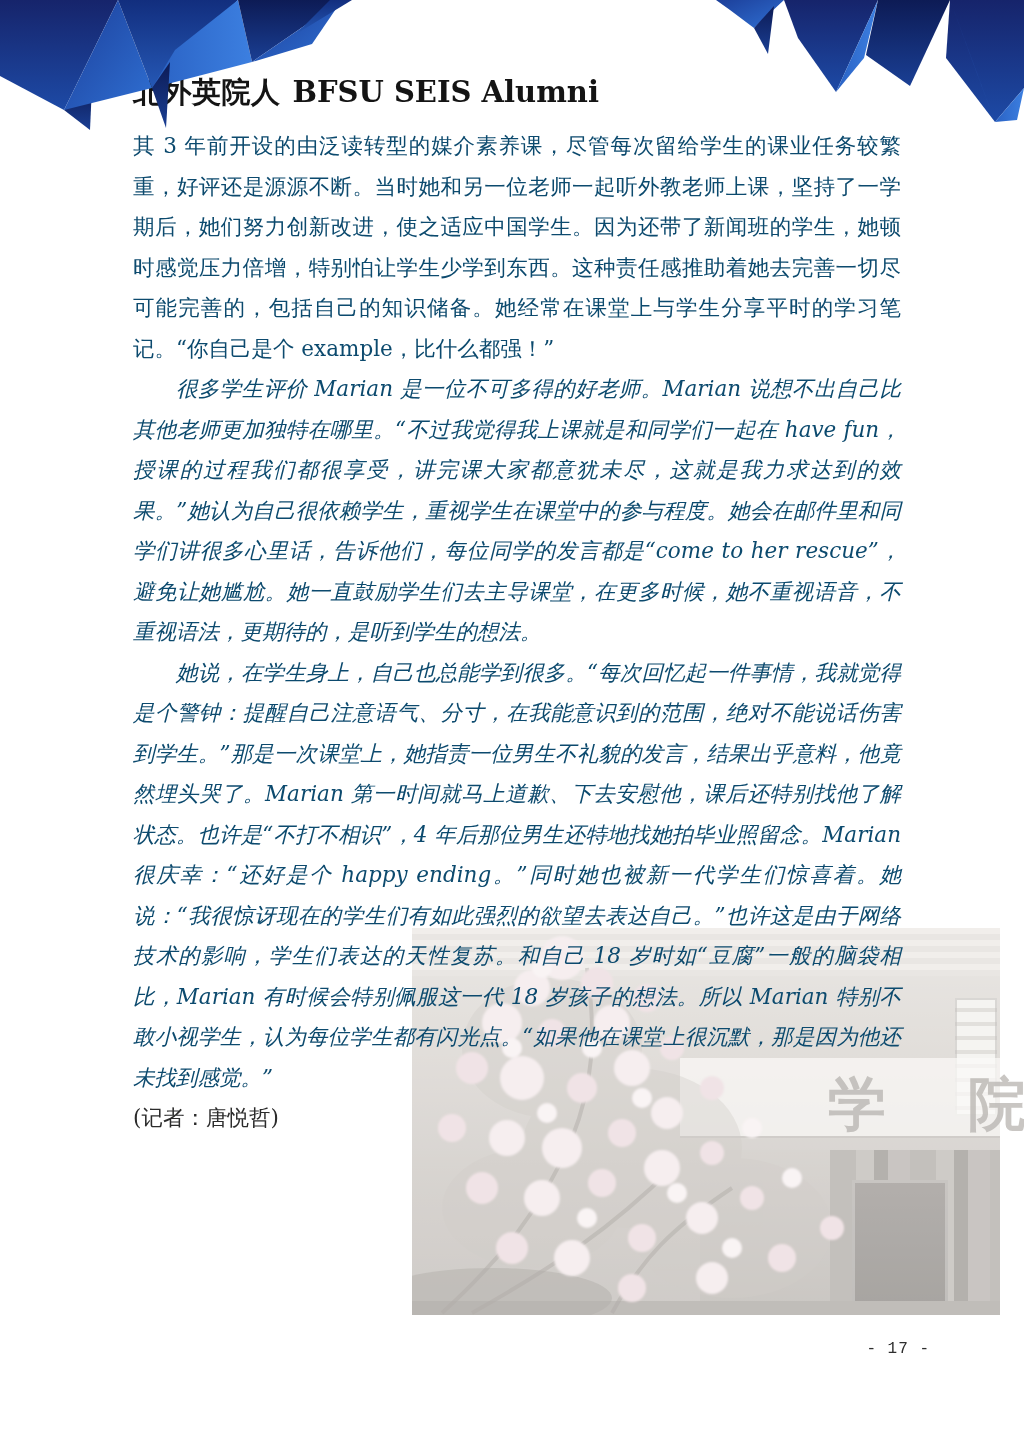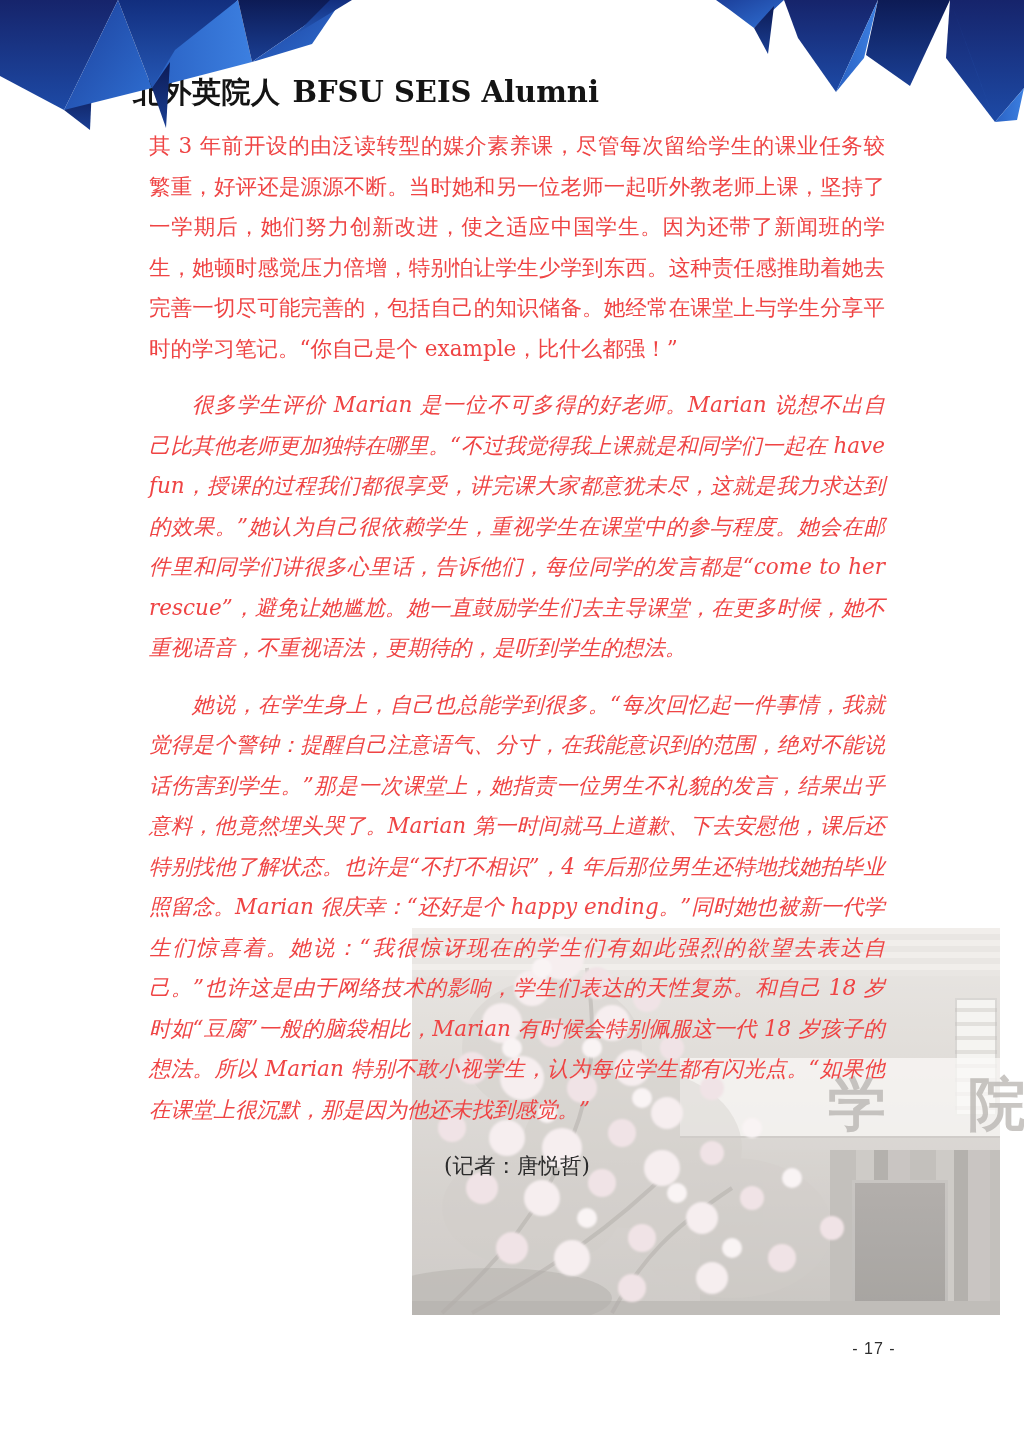--- a/index.html
+++ b/index.html
@@ -34,28 +34,28 @@
   .photo-doors { position:absolute; left:440px; top:252px; width:96px; height:124px;
     background:linear-gradient(180deg,#6e6761,#59534d); box-shadow:inset 0 0 0 3px rgba(230,226,221,.35); }
   .photo-bottom { position:absolute; left:0; bottom:0; width:100%; height:14px; background:#88817a; }
   .photo-blossoms { position:absolute; left:0; top:0; }
 
   
   .content { position:absolute; left:133px; top:74px; width:768px; z-index:2; }
   .page-title { margin:0 0 16px 0; font-size:29px; line-height:36px; font-weight:bold;
     color:#141414; letter-spacing:.5px; }
   .title-en { margin-left:12px; letter-spacing:0; }
-  .body-text p { margin:16px; font-size:21.5px; line-height:40.5px; color:#ef4444;
+  .body-text p { margin:0; font-size:21.5px; line-height:40.5px; color:#0c4a6e;
     text-align:justify; }
   .body-text p.indent { text-indent:2em;font-style:italic; }
-  .byline { font-size:21.5px; line-height:40.5px; color:#2b2b2b; text-align:center; }
+  .byline { font-size:21.5px; line-height:40.5px; color:#2b2b2b; text-align:left; }
 
   .page-number { position:absolute; left:818px; top:1340px; width:112px; z-index:2;
-    text-align:center; font-size:16px; letter-spacing:1px; color:#2e2e2e;
-    font-family:Liberation Sans, sans-serif; }
+    text-align:right; font-size:16px; letter-spacing:1px; color:#2e2e2e;
+    font-family:Liberation Mono, monospace; }
 </style>
 </head>
 <body>
 
 <div class="page">
 
   <svg class="deco deco-left" width="420" height="135" viewBox="0 0 420 135" aria-hidden="true">
     <defs>
       <linearGradient id="gL1" x1="0" y1="0" x2="0" y2="1">
         <stop offset="0" stop-color="#16246b"></stop>

